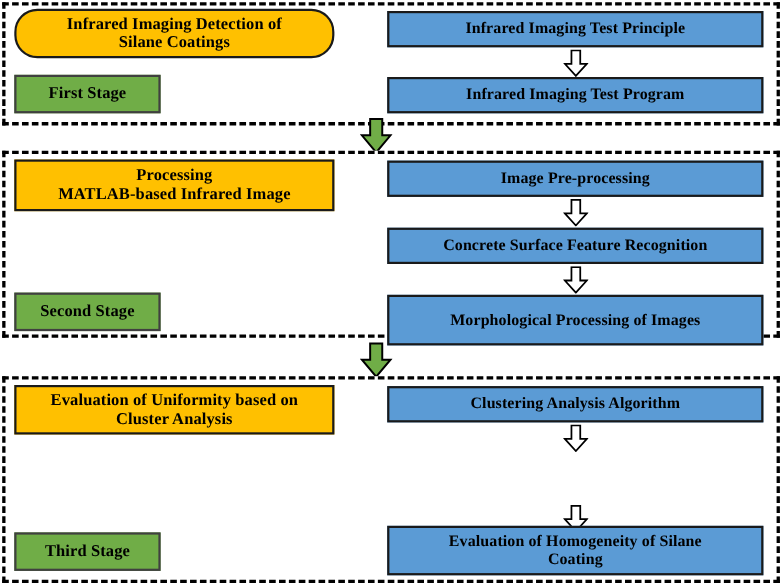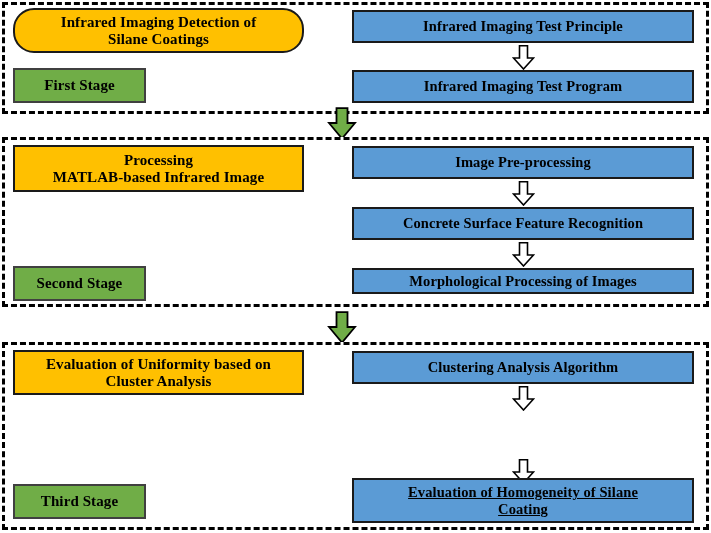--- a/index.html
+++ b/index.html
@@ -138,21 +138,21 @@
   <div class="node node-step" id="p22" style="left:352px; top:207px; width:342px; height:33px;">
     <span>Concrete Surface Feature Recognition</span>
   </div>
 
   <div class="arrow" style="left:512px; top:242px;">
     <svg width="23" height="25" viewBox="0 0 23 25">
       <polygon points="7.5,0.8 15.5,0.8 15.5,13 21.5,13 11.5,24 1.5,13 7.5,13" fill="#ffffff" stroke="#000000" stroke-width="1.6" stroke-linejoin="miter"></polygon>
     </svg>
   </div>
 
-  <div class="node node-step" id="p23" style="left:352px; top:268px; width:342px; height:26px;">
+  <div class="node node-step" id="p23" style="left:352px; top:268px; width:342px; height:46px;">
     <span>Morphological Processing of Images</span>
   </div>
 
   <div class="arrow" style="left:327px; top:311px;">
     <svg width="30" height="33" viewBox="0 0 30 33">
       <polygon points="9.5,1.2 20.5,1.2 20.5,16 28,16 15,31.5 2,16 9.5,16" fill="#70AD47" stroke="#000000" stroke-width="1.8" stroke-linejoin="miter"></polygon>
     </svg>
   </div>
 
   <div class="stage-frame" id="stage-frame-3"></div>
@@ -178,20 +178,20 @@
     </svg>
   </div>
 
 
   <div class="arrow" style="left:512px; top:459px;">
     <svg width="23" height="25" viewBox="0 0 23 25">
       <polygon points="7.5,0.8 15.5,0.8 15.5,13 21.5,13 11.5,24 1.5,13 7.5,13" fill="#ffffff" stroke="#000000" stroke-width="1.6" stroke-linejoin="miter"></polygon>
     </svg>
   </div>
 
-  <div class="node node-step" id="p33" style="left:352px; top:478px; width:342px; height:45px;text-decoration:underline;">
+  <div class="node node-step" id="p33" style="left:352px; top:478px; width:342px; height:45px;">
     <span>
       <span class="label-line">Evaluation of Homogeneity of Silane</span>
       <span class="label-line">Coating</span>
     </span>
   </div>
 
 </div>
 
 </body></html>

